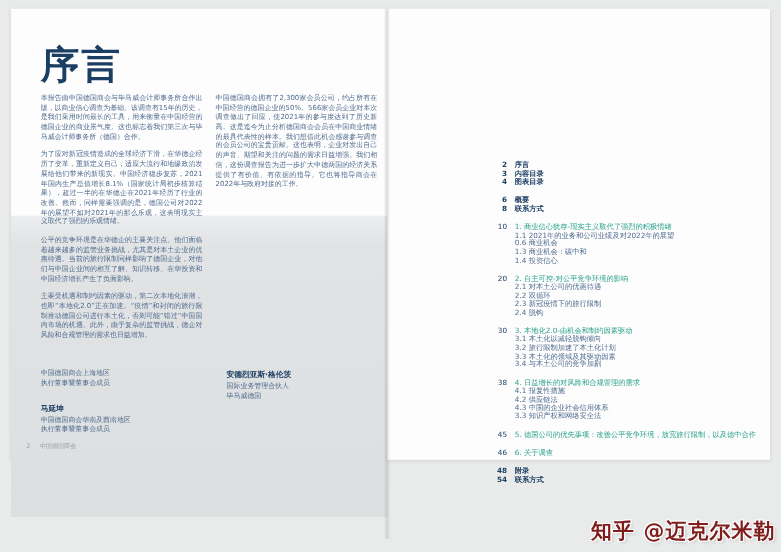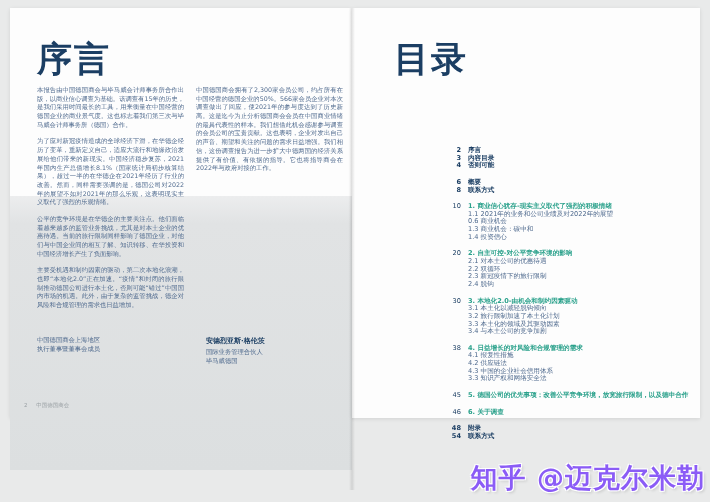--- a/index.html
+++ b/index.html
@@ -26,23 +26,23 @@
   .kpmg{position:absolute;left:196px;top:328px;width:130px;}
   .footer{position:absolute;left:14px;bottom:9px;font-size:5.5px;color:#9aa0a4;}
   .footer-name{margin-left:7px;}
   .toc{position:absolute;left:94px;top:139px;width:246px;}
   .toc-row{display:flex;align-items:flex-start;margin:0;}
   .toc-row.gap{margin-top:9px;}
   .toc-num{flex:none;width:15px;text-align:right;margin-right:7px;font-size:6.6px;line-height:1.16;color:#1b3e63;}
   .toc-label{font-size:6.6px;line-height:1.16;}
   .toc-row.main .toc-label{color:#1b3e63;font-weight:bold;}
   .toc-row.main .toc-num{font-weight:bold;}
-  .toc-row.chapter .toc-label{color:#2aa18b;font-weight:bold;}
+  .toc-row.chapter .toc-label{color:#2aa18b;}
   .toc-row.sub .toc-label{color:#4f6a8e;}
-  .watermark{position:absolute;right:5px;bottom:6px;font-size:27px;font-weight:bold;color:#8b5cf6;
+  .watermark{position:absolute;right:5px;bottom:6px;font-size:19px;font-weight:bold;color:#7f1d1d;
              letter-spacing:1px;white-space:nowrap;
              text-shadow:-1px -1px 0 #ffffff,1px -1px 0 #ffffff,-1px 1px 0 #ffffff,1px 1px 0 #ffffff,2px 2px 3px rgba(0,0,0,0.15);}
 </style>
 </head>
 <body>
 
 <div class="canvas">
 
   <div class="page page-left">
     <div class="left-gray"></div>
@@ -54,49 +54,53 @@
           <p class="para">公平的竞争环境是在华德企的主要关注点。他们面临着越来越多的监管业务挑战，尤其是对本土企业的优惠待遇。当前的旅行限制同样影响了德国企业，对他们与中国企业间的相互了解、知识转移、在华投资和中国经济增长产生了负面影响。</p>
           <p class="para">主要受机遇和制约因素的驱动，第二次本地化浪潮，也即“本地化2.0”正在加速。“疫情”和封闭的旅行限制推动德国公司进行本土化，否则可能“错过”中国国内市场的机遇。此外，由于复杂的监管挑战，德企对风险和合规管理的需求也日益增加。</p>
         </div>
       <div class="col">
           <p class="para">中国德国商会拥有了2,300家会员公司，约占所有在中国经营的德国企业的50%。566家会员企业对本次调查做出了回应，使2021年的参与度达到了历史新高。这是迄今为止分析德国商会会员在中国商业情绪的最具代表性的样本。我们想借此机会感谢参与调查的会员公司的宝贵贡献。这也表明，企业对发出自己的声音、期望和关注的问题的需求日益增强。我们相信，这份调查报告为进一步扩大中德两国的经济关系提供了有价值、有依据的指导。它也将指导商会在2022年与政府对接的工作。</p>
         </div>
     </div>
     <div class="signatories">
         <div class="sig-block">
           <div class="sig-line">中国德国商会上海地区</div>
+          <div class="sig-line">执行董事暨董事会成员</div>
+        </div>
+        <div class="sig-block">
+          <div class="sig-name">马延坤</div>
+          <div class="sig-line">中国德国商会华南及西南地区</div>
           <div class="sig-line">执行董事暨董事会成员</div>
         </div>
       </div>
     <div class="kpmg sig-block">
       <div class="sig-name">安德烈亚斯·格伦茨</div>
       <div class="sig-line">国际业务管理合伙人</div>
       <div class="sig-line">毕马威德国</div>
     </div>
     <div class="footer">
       <span>2</span>
       <span class="footer-name">中国德国商会</span>
     </div>
   </div>
 
   <div class="page page-right">
     <div class="right-gray"></div>
-    <h1 class="big-title title-right">目录</h1>
     <div class="toc">
         <div class="toc-row main">
           <span class="toc-num">2</span>
           <span class="toc-label">序言</span>
         </div>
         <div class="toc-row main">
           <span class="toc-num">3</span>
           <span class="toc-label">内容目录</span>
         </div>
         <div class="toc-row main">
           <span class="toc-num">4</span>
-          <span class="toc-label">否则可能</span>
+          <span class="toc-label">图表目录</span>
         </div>
         <div class="toc-row main gap">
           <span class="toc-num">6</span>
           <span class="toc-label">概要</span>
         </div>
         <div class="toc-row main">
           <span class="toc-num">8</span>
           <span class="toc-label">联系方式</span>
         </div>
         <div class="toc-row chapter gap">

